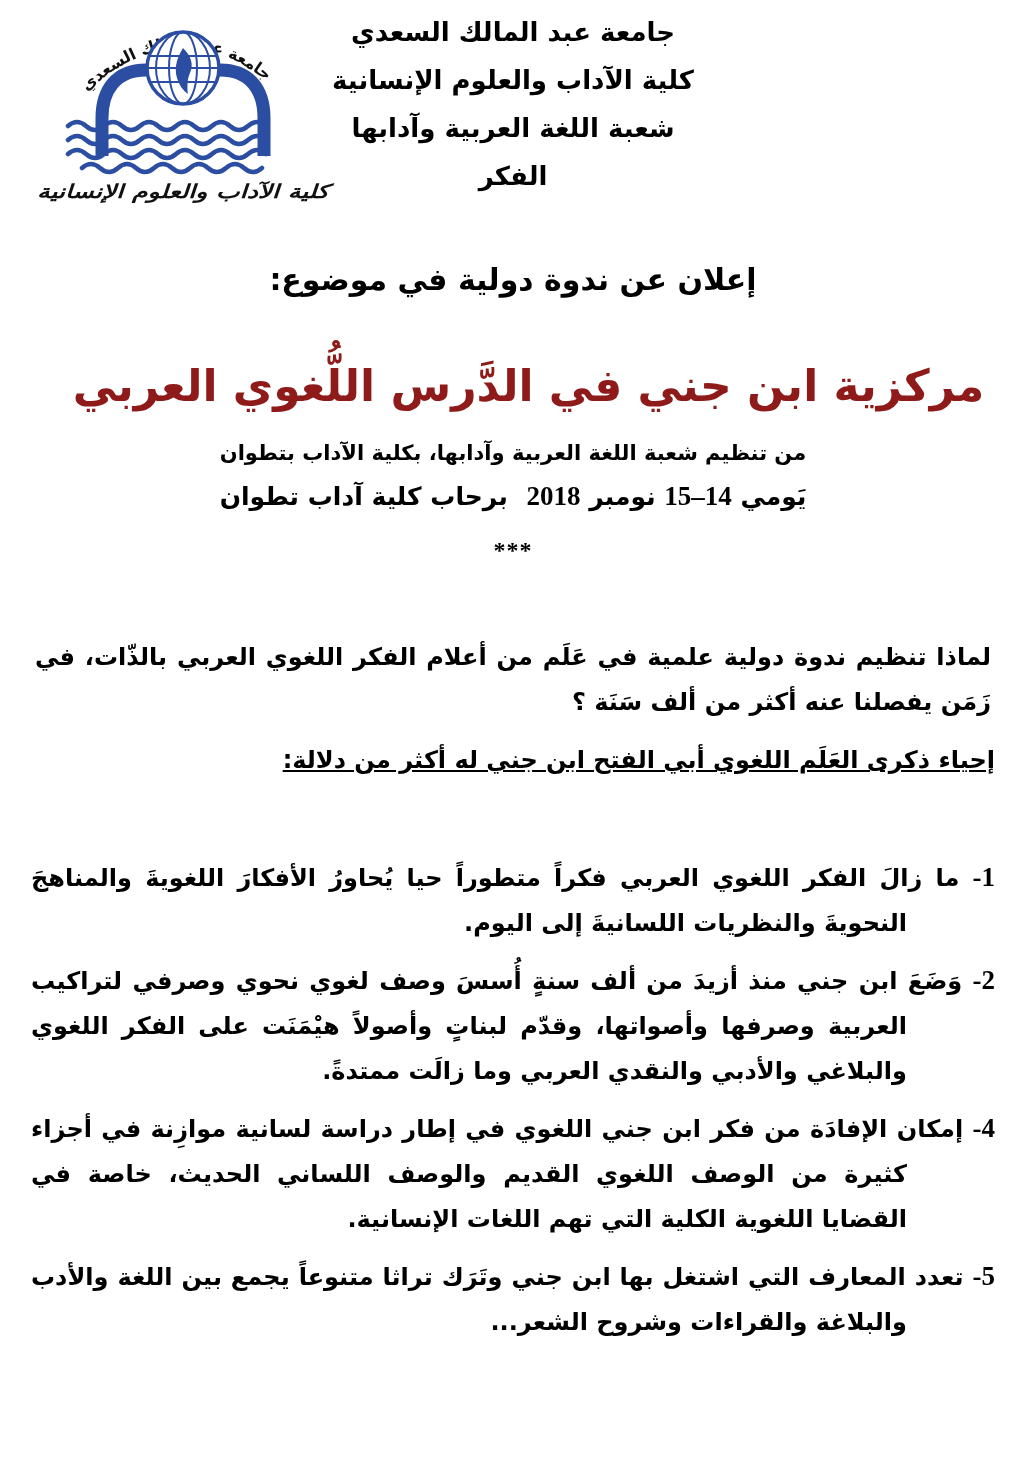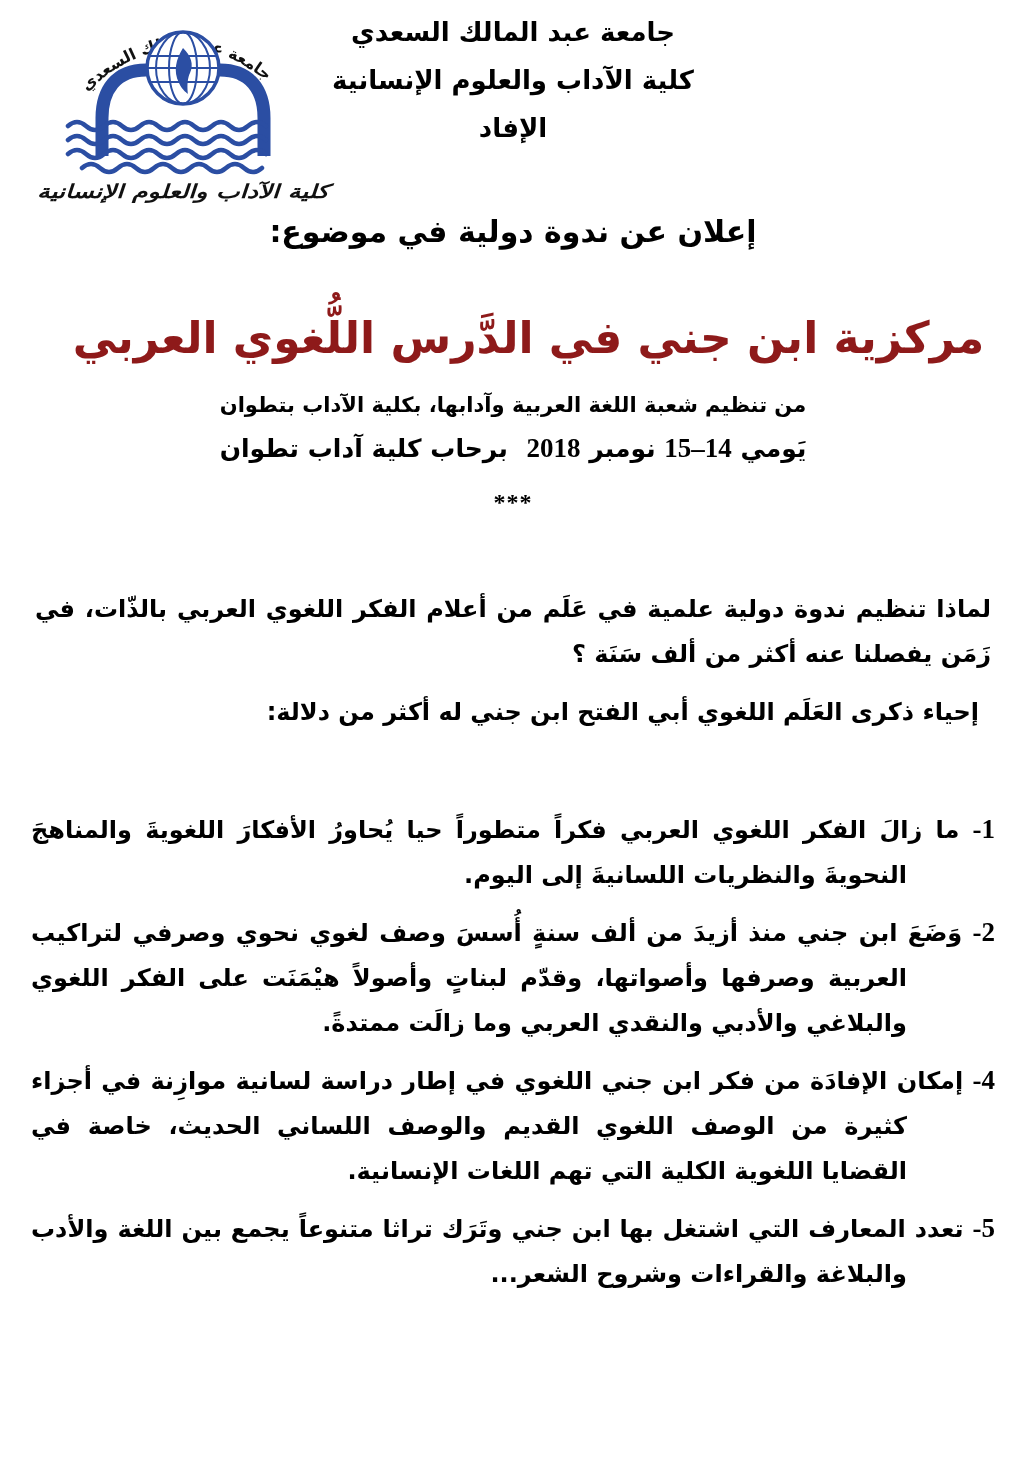--- a/index.html
+++ b/index.html
@@ -89,40 +89,41 @@
 
       <g>
         <text x="155" y="192" text-anchor="middle" font-size="19" font-weight="bold" font-style="italic" fill="#111" textLength="292" lengthAdjust="spacingAndGlyphs">كلية الآداب والعلوم الإنسانية</text>
       </g>
     </svg>
   </div>
 
   <header class="letterhead">
     <div>جامعة عبد المالك السعدي</div>
     <div>كلية الآداب والعلوم الإنسانية</div>
-    <div>الإفاد</div>
+    <div>شعبة اللغة العربية وآدابها</div>
+    <div>الفكر</div>
   </header>
 
   <section>
     <div class="kicker">إعلان عن ندوة دولية في موضوع:</div>
     <div class="sym-title" style="color: rgb(142, 26, 26); margin-left: 31px;">مركزية ابن جني في الدَّرس اللُّغوي العربي</div>
     <div class="organizer">من تنظيم شعبة اللغة العربية وآدابها، بكلية الآداب بتطوان</div>
     <div class="dateline">
       <span>يَومي</span>
       <span class="digits">14–15</span>
       <span>نومبر</span>
       <span class="digits">2018</span>
       <span class="venue">برحاب كلية آداب تطوان</span>
     </div>
     <div class="stars">***</div>
   </section>
 
   <section class="content">
     <p class="intro" style="margin:4px;margin-top:72px;">لماذا تنظيم ندوة دولية علمية في عَلَم من أعلام الفكر اللغوي العربي بالذّات، في زَمَن يفصلنا عنه أكثر من ألف سَنَة ؟</p>
-    <p class="leadin" style="margin:16px;margin-top:13px;">إحياء ذكرى العَلَم اللغوي أبي الفتح ابن جني له أكثر من دلالة:</p>
+    <p class="leadin" style="margin:0;margin-top:13px;text-decoration:underline;">إحياء ذكرى العَلَم اللغوي أبي الفتح ابن جني له أكثر من دلالة:</p>
 
     <div class="items">
       <div class="item">
         <span class="num">1-</span>
         <span>ما زالَ الفكر اللغوي العربي فكراً متطوراً حيا يُحاورُ الأفكارَ اللغويةَ والمناهجَ النحويةَ والنظريات اللسانيةَ إلى اليوم.</span>
       </div>
       <div class="item">
         <span class="num">2-</span>
         <span>وَضَعَ ابن جني منذ أزيدَ من ألف سنةٍ أُسسَ وصف لغوي نحوي وصرفي لتراكيب العربية وصرفها وأصواتها، وقدّم لبناتٍ وأصولاً هيْمَنَت على الفكر اللغوي والبلاغي والأدبي والنقدي العربي وما زالَت ممتدةً.</span>
       </div>

